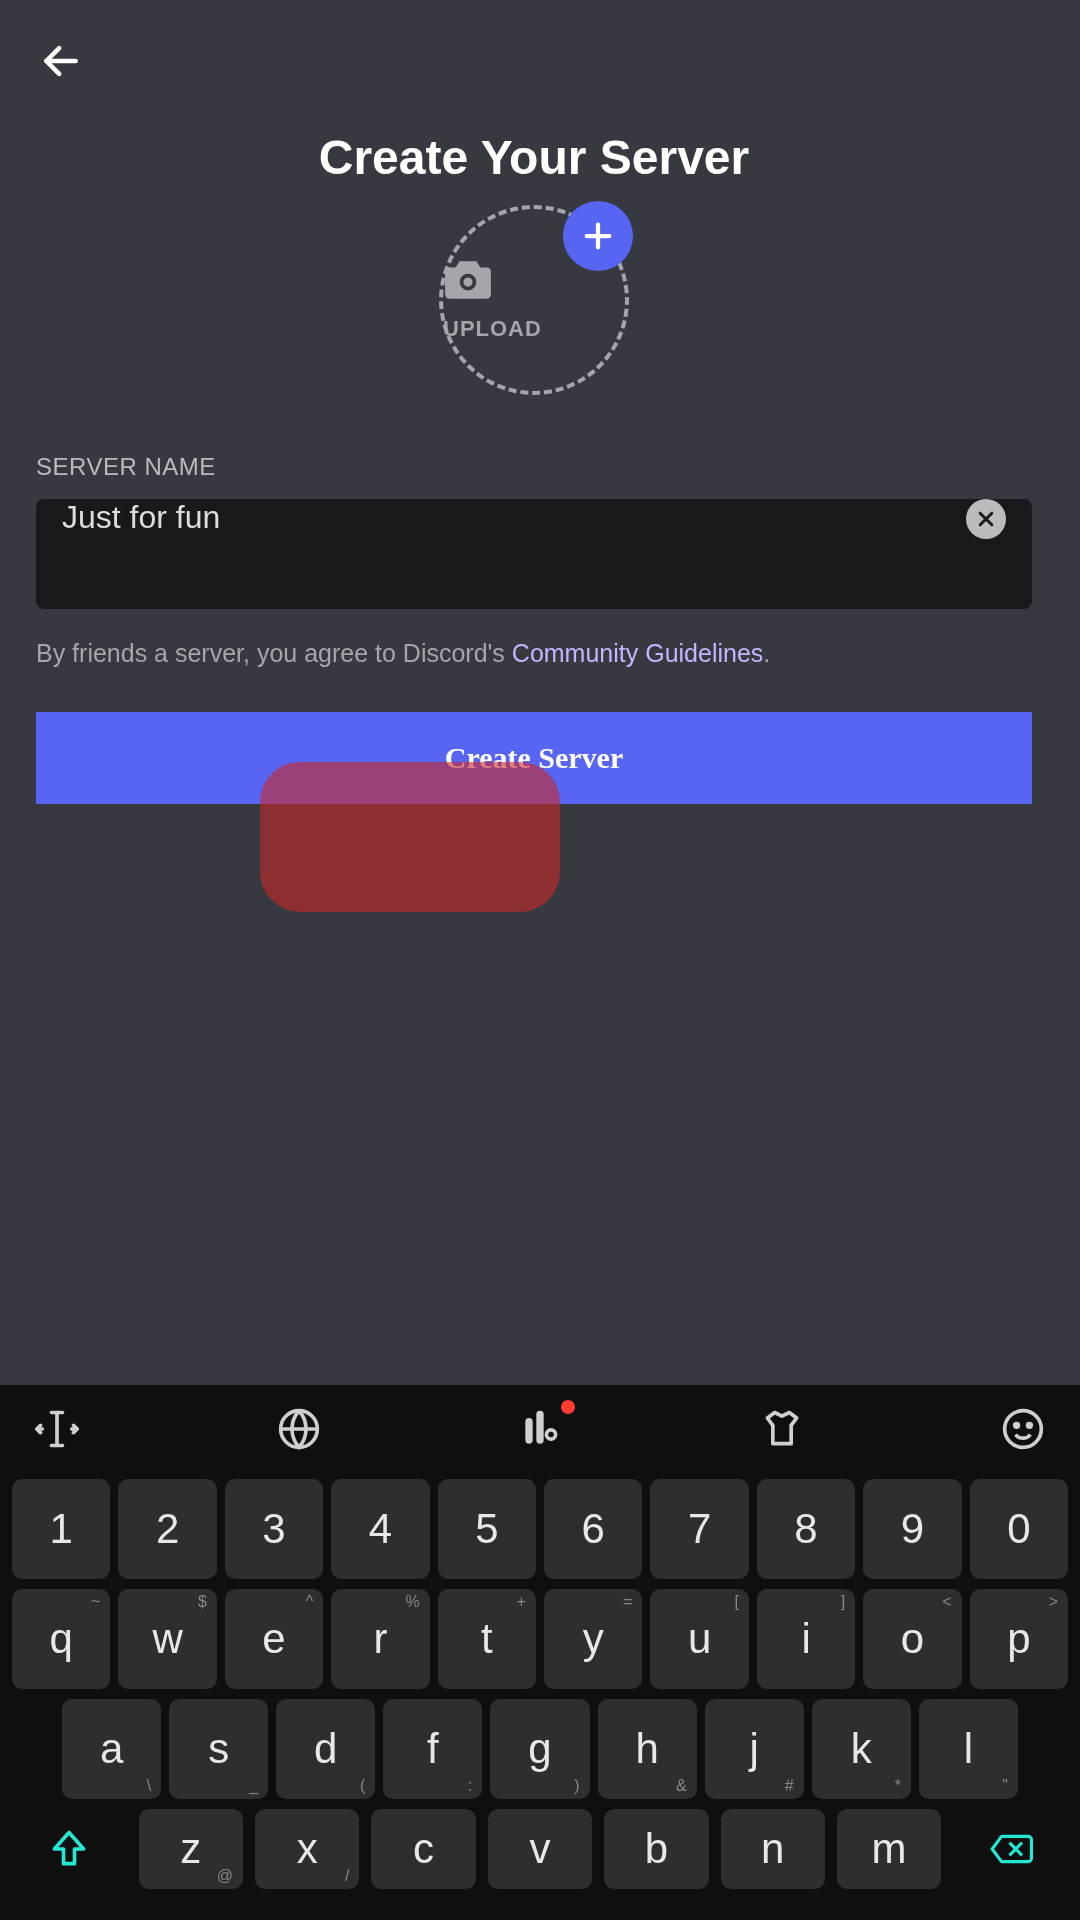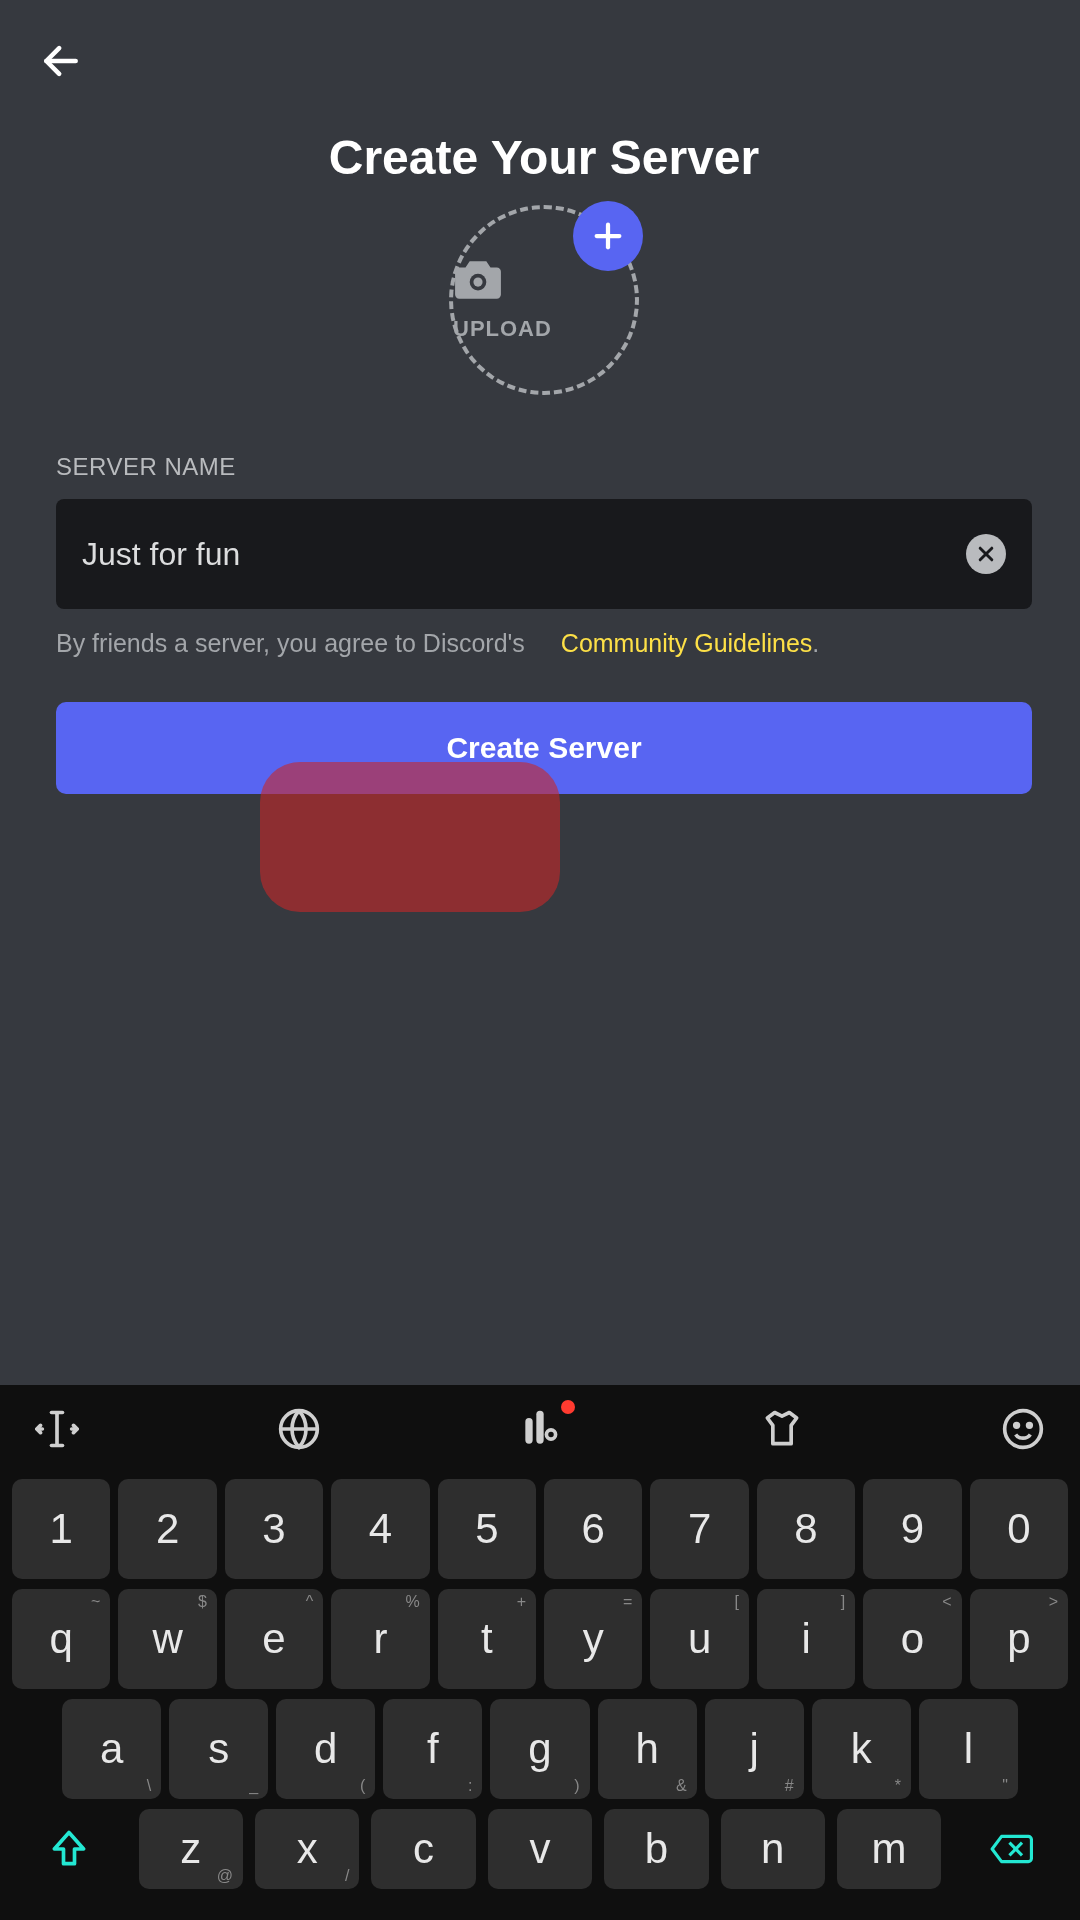--- a/index.html
+++ b/index.html
@@ -24,21 +24,21 @@
     display: flex;
     align-items: center;
     justify-content: center;
     cursor: pointer;
   }
   .back-btn svg {
     width: 44px;
     height: 44px;
   }
   .content {
-    padding: 130px 48px 0 56px;
+    padding: 130px 48px 0 36px;
     display: flex;
     flex-direction: column;
     align-items: center;
   }
   .title {
     color: #ffffff;
     font-size: 48px;
     font-weight: 700;
     text-align: center;
     margin-bottom: 20px;
@@ -97,24 +97,24 @@
     font-size: 24px;
     font-weight: 400;
     letter-spacing: 0.5px;
     margin-bottom: 18px;
   }
   .input-wrap {
     width: 100%;
     background: #18191c;
     border-radius: 8px;
     display: flex;
-    align-items: center;
+    align-items: flex-start;
     padding: 0 26px;
     height: 110px;
-    margin-bottom: 20px;
+    margin-bottom: 30px;
   }
   .input-wrap input {
     flex: 1;
     background: transparent;
     border: none;
     outline: none;
     color: #dcddde;
     font-size: 32px;
   }
   .clear-btn {
@@ -132,34 +132,34 @@
     width: 20px;
     height: 20px;
   }
   .agreement {
     align-self: flex-start;
     color: #a3a6aa;
     font-size: 25px;
     margin-bottom: 44px;
   }
   .agreement a {
-    color: #fde047;
+    color: #c4b5fd;
     text-decoration: none;
-    margin-left: 29px;
   }
   .create-btn {
     width: 100%;
     height: 92px;
     background: #5865f2;
     border: none;
-    border-radius: 10px;
+    border-radius: 0;
     color: #ffffff;
     font-size: 30px;
     font-weight: 600;
     cursor: pointer;
+    font-family: Liberation Serif, serif;
   }
   .highlight-overlay {
     position: absolute;
     top: 762px;
     left: 260px;
     width: 300px;
     height: 150px;
     background: rgba(200, 40, 40, 0.6);
     border-radius: 40px;
     pointer-events: none;

